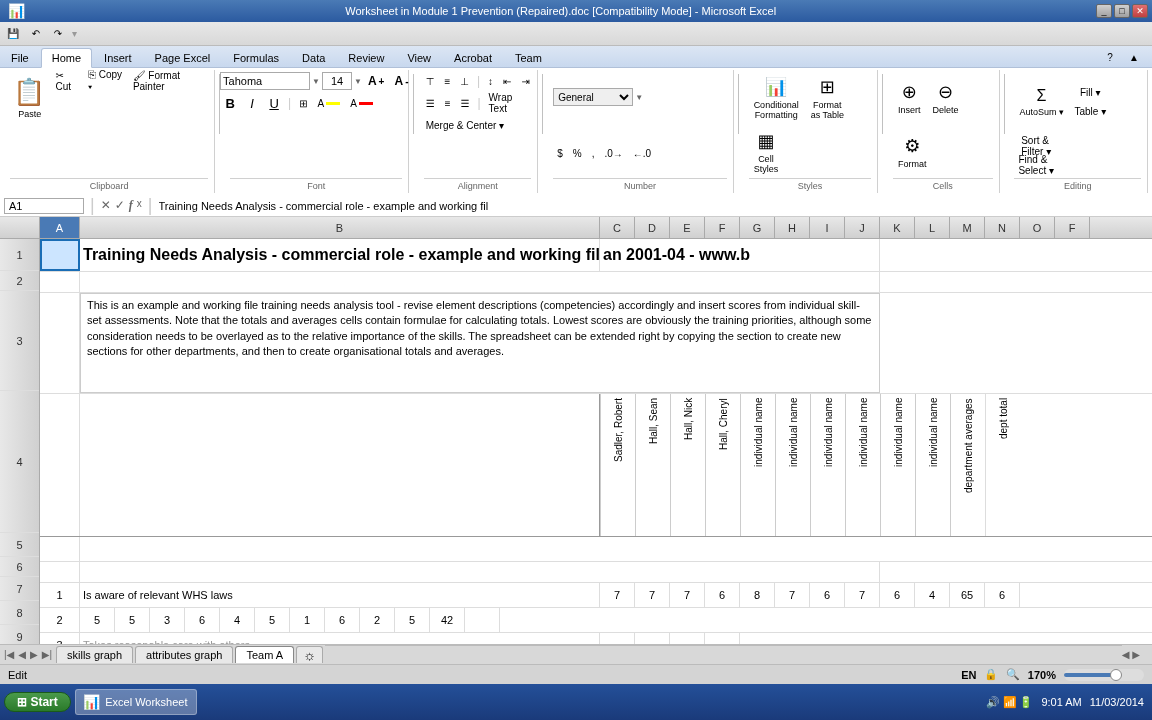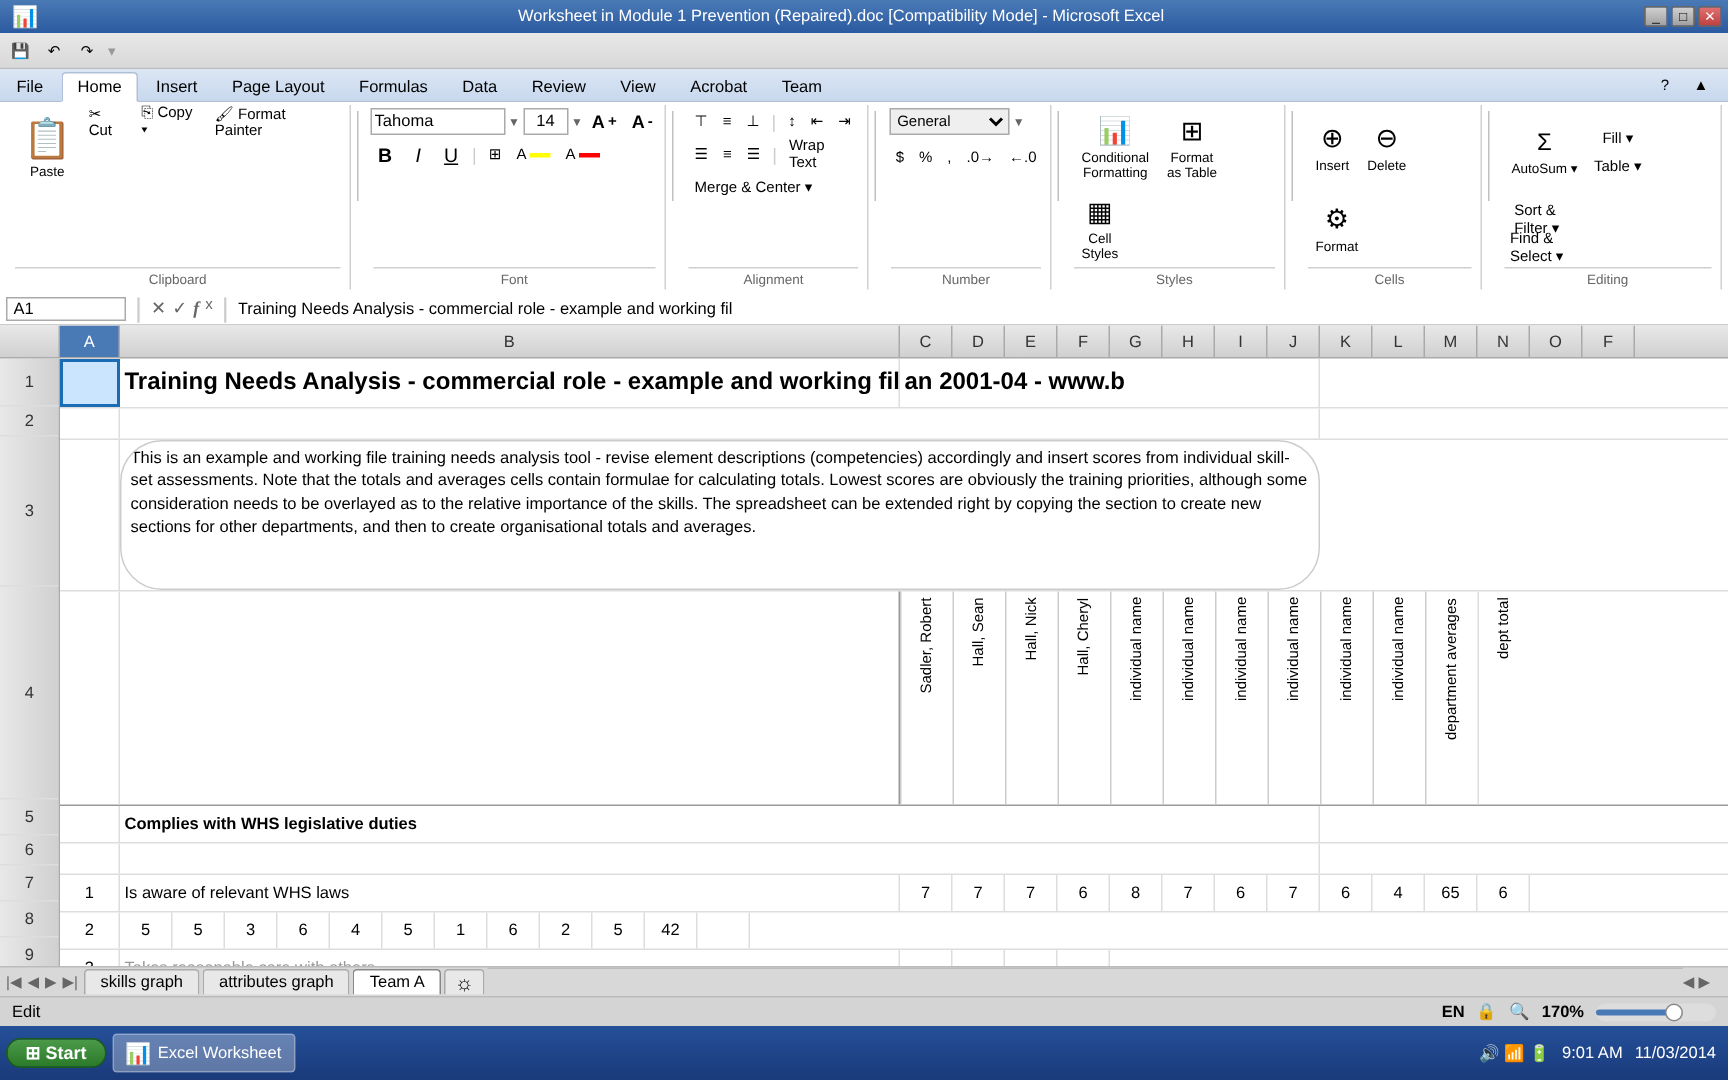--- a/index.html
+++ b/index.html
@@ -251,21 +251,20 @@
     }
 
     
     .cell-description {
       white-space: normal;
       word-wrap: break-word;
       font-size: 11px;
       padding: 4px 6px;
       line-height: 1.4;
       align-items: flex-start;
-      border-radius: 28px;
     }
 
     
     .cell-section {
       font-weight: bold;
       font-size: 11px;
     }
 
     
     .sheet-tabs {
@@ -426,21 +425,21 @@
     <div class="qa-btn" title="Save">💾</div>
     <div class="qa-btn" title="Undo">↶</div>
     <div class="qa-btn" title="Redo">↷</div>
     <span style="color:#999;font-size:10px;margin-left:2px;">▾</span>
   </div>
 
   <div class="ribbon-tabs">
     <div class="ribbon-tab">File</div>
     <div class="ribbon-tab active">Home</div>
     <div class="ribbon-tab">Insert</div>
-    <div class="ribbon-tab">Page Layout</div>
+    <div class="ribbon-tab">Page Excel</div>
     <div class="ribbon-tab">Formulas</div>
     <div class="ribbon-tab">Data</div>
     <div class="ribbon-tab">Review</div>
     <div class="ribbon-tab">View</div>
     <div class="ribbon-tab">Acrobat</div>
     <div class="ribbon-tab">Team</div>
     <div style="margin-left:auto;display:flex;align-items:center;gap:4px;padding-right:8px;">
       <div class="qa-btn">?</div>
       <div class="qa-btn">▲</div>
     </div>
@@ -513,21 +512,21 @@
         <div class="ribbon-row" style="margin-top:2px;">
           <div class="ribbon-btn-small">Merge &amp; Center ▾</div>
         </div>
       </div>
       <div class="ribbon-group-label">Alignment</div>
     </div>
 
     <div class="separator"></div>
 
     <div class="ribbon-group" style="min-width:100px;">
-      <div class="ribbon-group-content" style="flex-direction:column;align-items:center;">
+      <div class="ribbon-group-content" style="align-items:center;">
         <div class="ribbon-row">
           <select class="number-format-select">
             <option>General</option>
             <option>Number</option>
             <option>Currency</option>
             <option>Percentage</option>
           </select>
           <span class="dropdown-arrow">▼</span>
         </div>
         <div class="ribbon-row" style="margin-top:4px;">
@@ -688,21 +687,20 @@
             <div class="cell rotated-text" style="width:35px;min-width:35px;min-height:142px;border-right:1px solid #ccc;font-size:10px;writing-mode:vertical-rl;transform:rotate(180deg);justify-content:flex-end;align-items:center;padding:4px 2px;">individual name</div>
             <div class="cell rotated-text" style="width:35px;min-width:35px;min-height:142px;border-right:1px solid #ccc;font-size:10px;writing-mode:vertical-rl;transform:rotate(180deg);justify-content:flex-end;align-items:center;padding:4px 2px;">individual name</div>
             <div class="cell rotated-text" style="width:35px;min-width:35px;min-height:142px;border-right:1px solid #ccc;font-size:10px;writing-mode:vertical-rl;transform:rotate(180deg);justify-content:flex-end;align-items:center;padding:4px 2px;">individual name</div>
             <div class="cell rotated-text" style="width:35px;min-width:35px;min-height:142px;border-right:1px solid #ccc;font-size:10px;writing-mode:vertical-rl;transform:rotate(180deg);justify-content:flex-end;align-items:center;padding:4px 2px;">individual name</div>
             <div class="cell rotated-text" style="width:35px;min-width:35px;min-height:142px;border-right:1px solid #ccc;font-size:10px;writing-mode:vertical-rl;transform:rotate(180deg);justify-content:flex-end;align-items:center;padding:4px 2px;">department averages</div>
             <div class="cell rotated-text" style="width:35px;min-width:35px;min-height:142px;font-size:10px;writing-mode:vertical-rl;transform:rotate(180deg);justify-content:flex-end;align-items:center;padding:4px 2px;">dept total</div>
           </div>
 
           <div class="grid-row" style="min-height:24px;background:#fff;">
             <div class="cell" style="width:40px;min-width:40px;min-height:24px;"></div>
-            <div class="cell cell-section" style="width:800px;min-width:800px;min-height:24px;font-weight:bold;">Complies with WHS legislative duties</div>
           </div>
 
           <div class="grid-row" style="min-height:20px;">
             <div class="cell" style="width:40px;min-width:40px;"></div>
             <div class="cell" style="width:800px;min-width:800px;"></div>
           </div>
 
           <div class="grid-row" style="min-height:24px;">
             <div class="cell" style="width:40px;min-width:40px;min-height:24px;justify-content:center;">1</div>
             <div class="cell" style="width:520px;min-width:520px;min-height:24px;">Is aware of relevant WHS laws</div>

